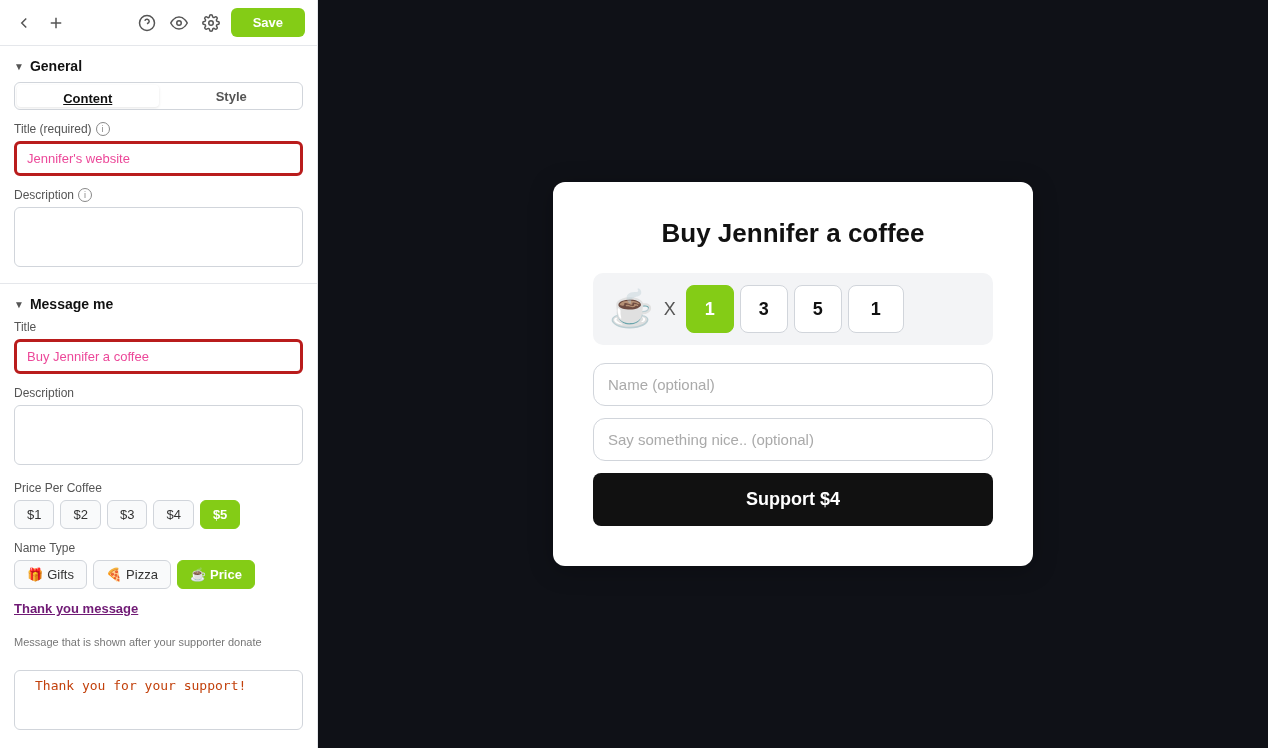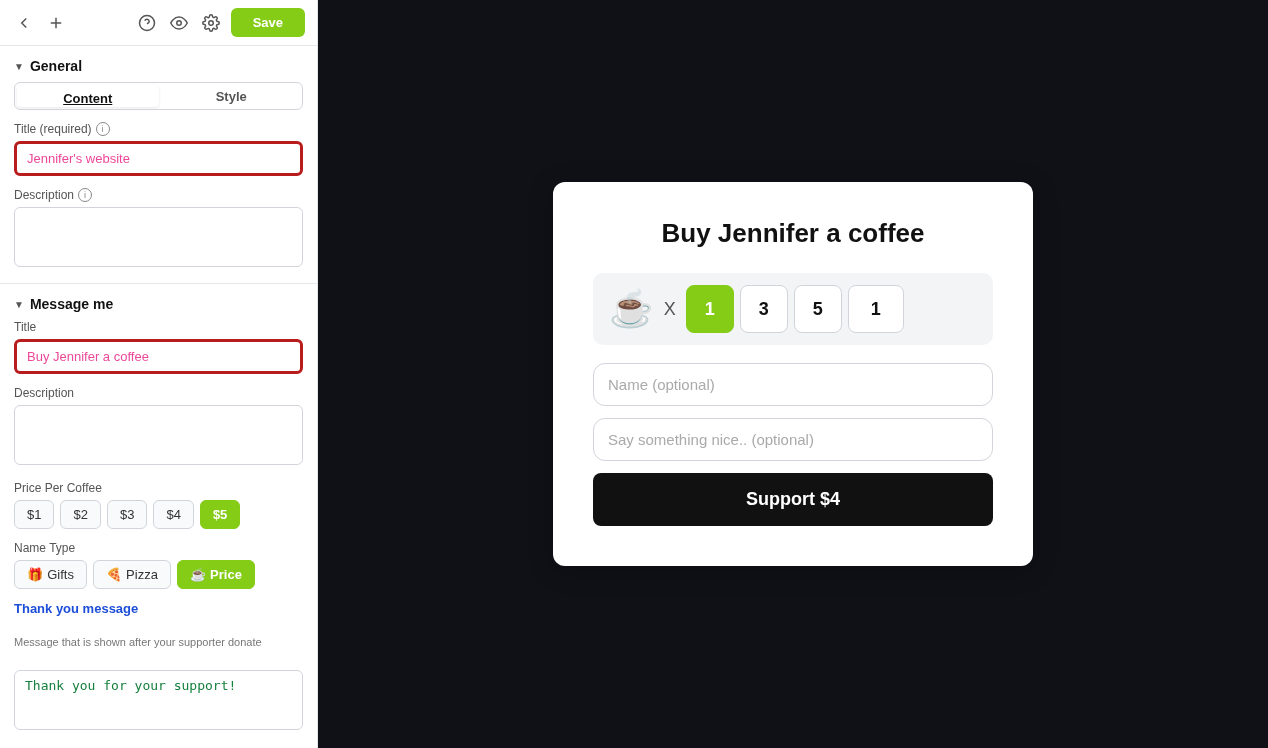--- a/index.html
+++ b/index.html
@@ -121,23 +121,23 @@
       border-radius: 6px;
       padding: 7px 10px;
       font-size: 13px;
       color: #ec4899;
       outline: none;
     }
     .field-textarea {
       width: 100%;
       border: 1px solid #d1d5db;
       border-radius: 6px;
-      padding: 7px 10px;
-      font-size: 13px;
-      color: #15803d;
+      padding: 7px 20px;
+      font-size: 13px;
+      color: #c2410c;
       resize: none;
       height: 60px;
       outline: none;
     }
 
     .divider {
       border: none;
       border-top: 1px solid #e5e7eb;
       margin: 0;
     }
@@ -190,22 +190,23 @@
       font-weight: 700;
     }
 
     
     .thankyou-section {
       padding: 0 14px 14px;
     }
     .thankyou-title {
       font-size: 13px;
       font-weight: 700;
-      color: #1d4ed8;
+      color: #701a75;
       margin-bottom: 20px;
+      text-decoration: underline;
     }
     .thankyou-desc {
       font-size: 11px;
       color: #777;
       margin-bottom: 22px;
     }
 
     
     #main {
       flex: 1;

